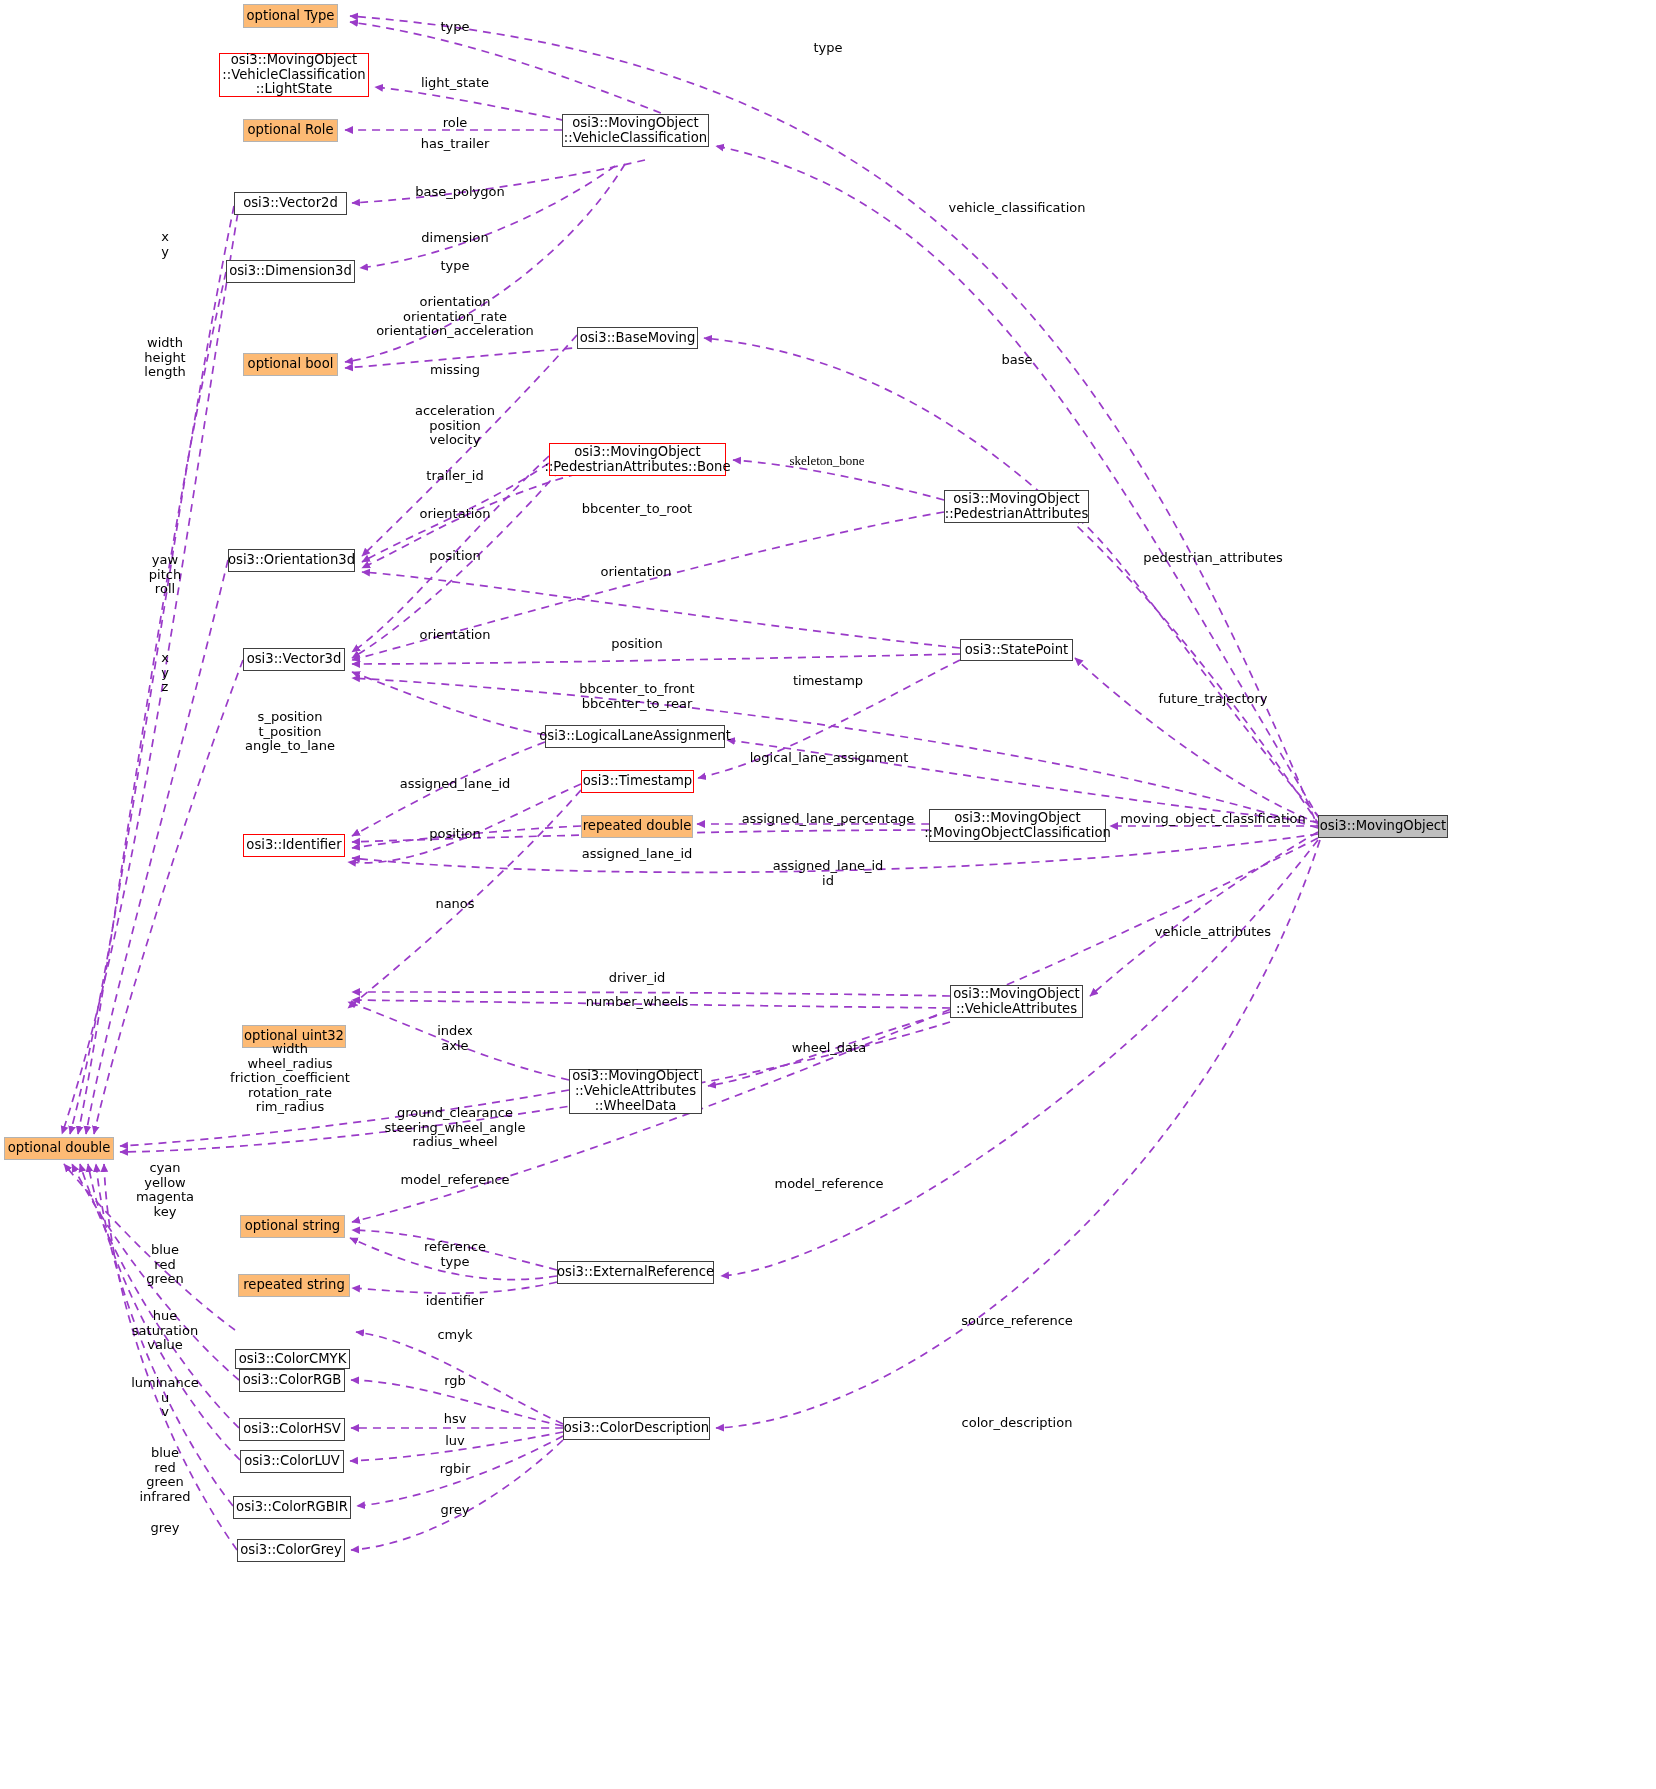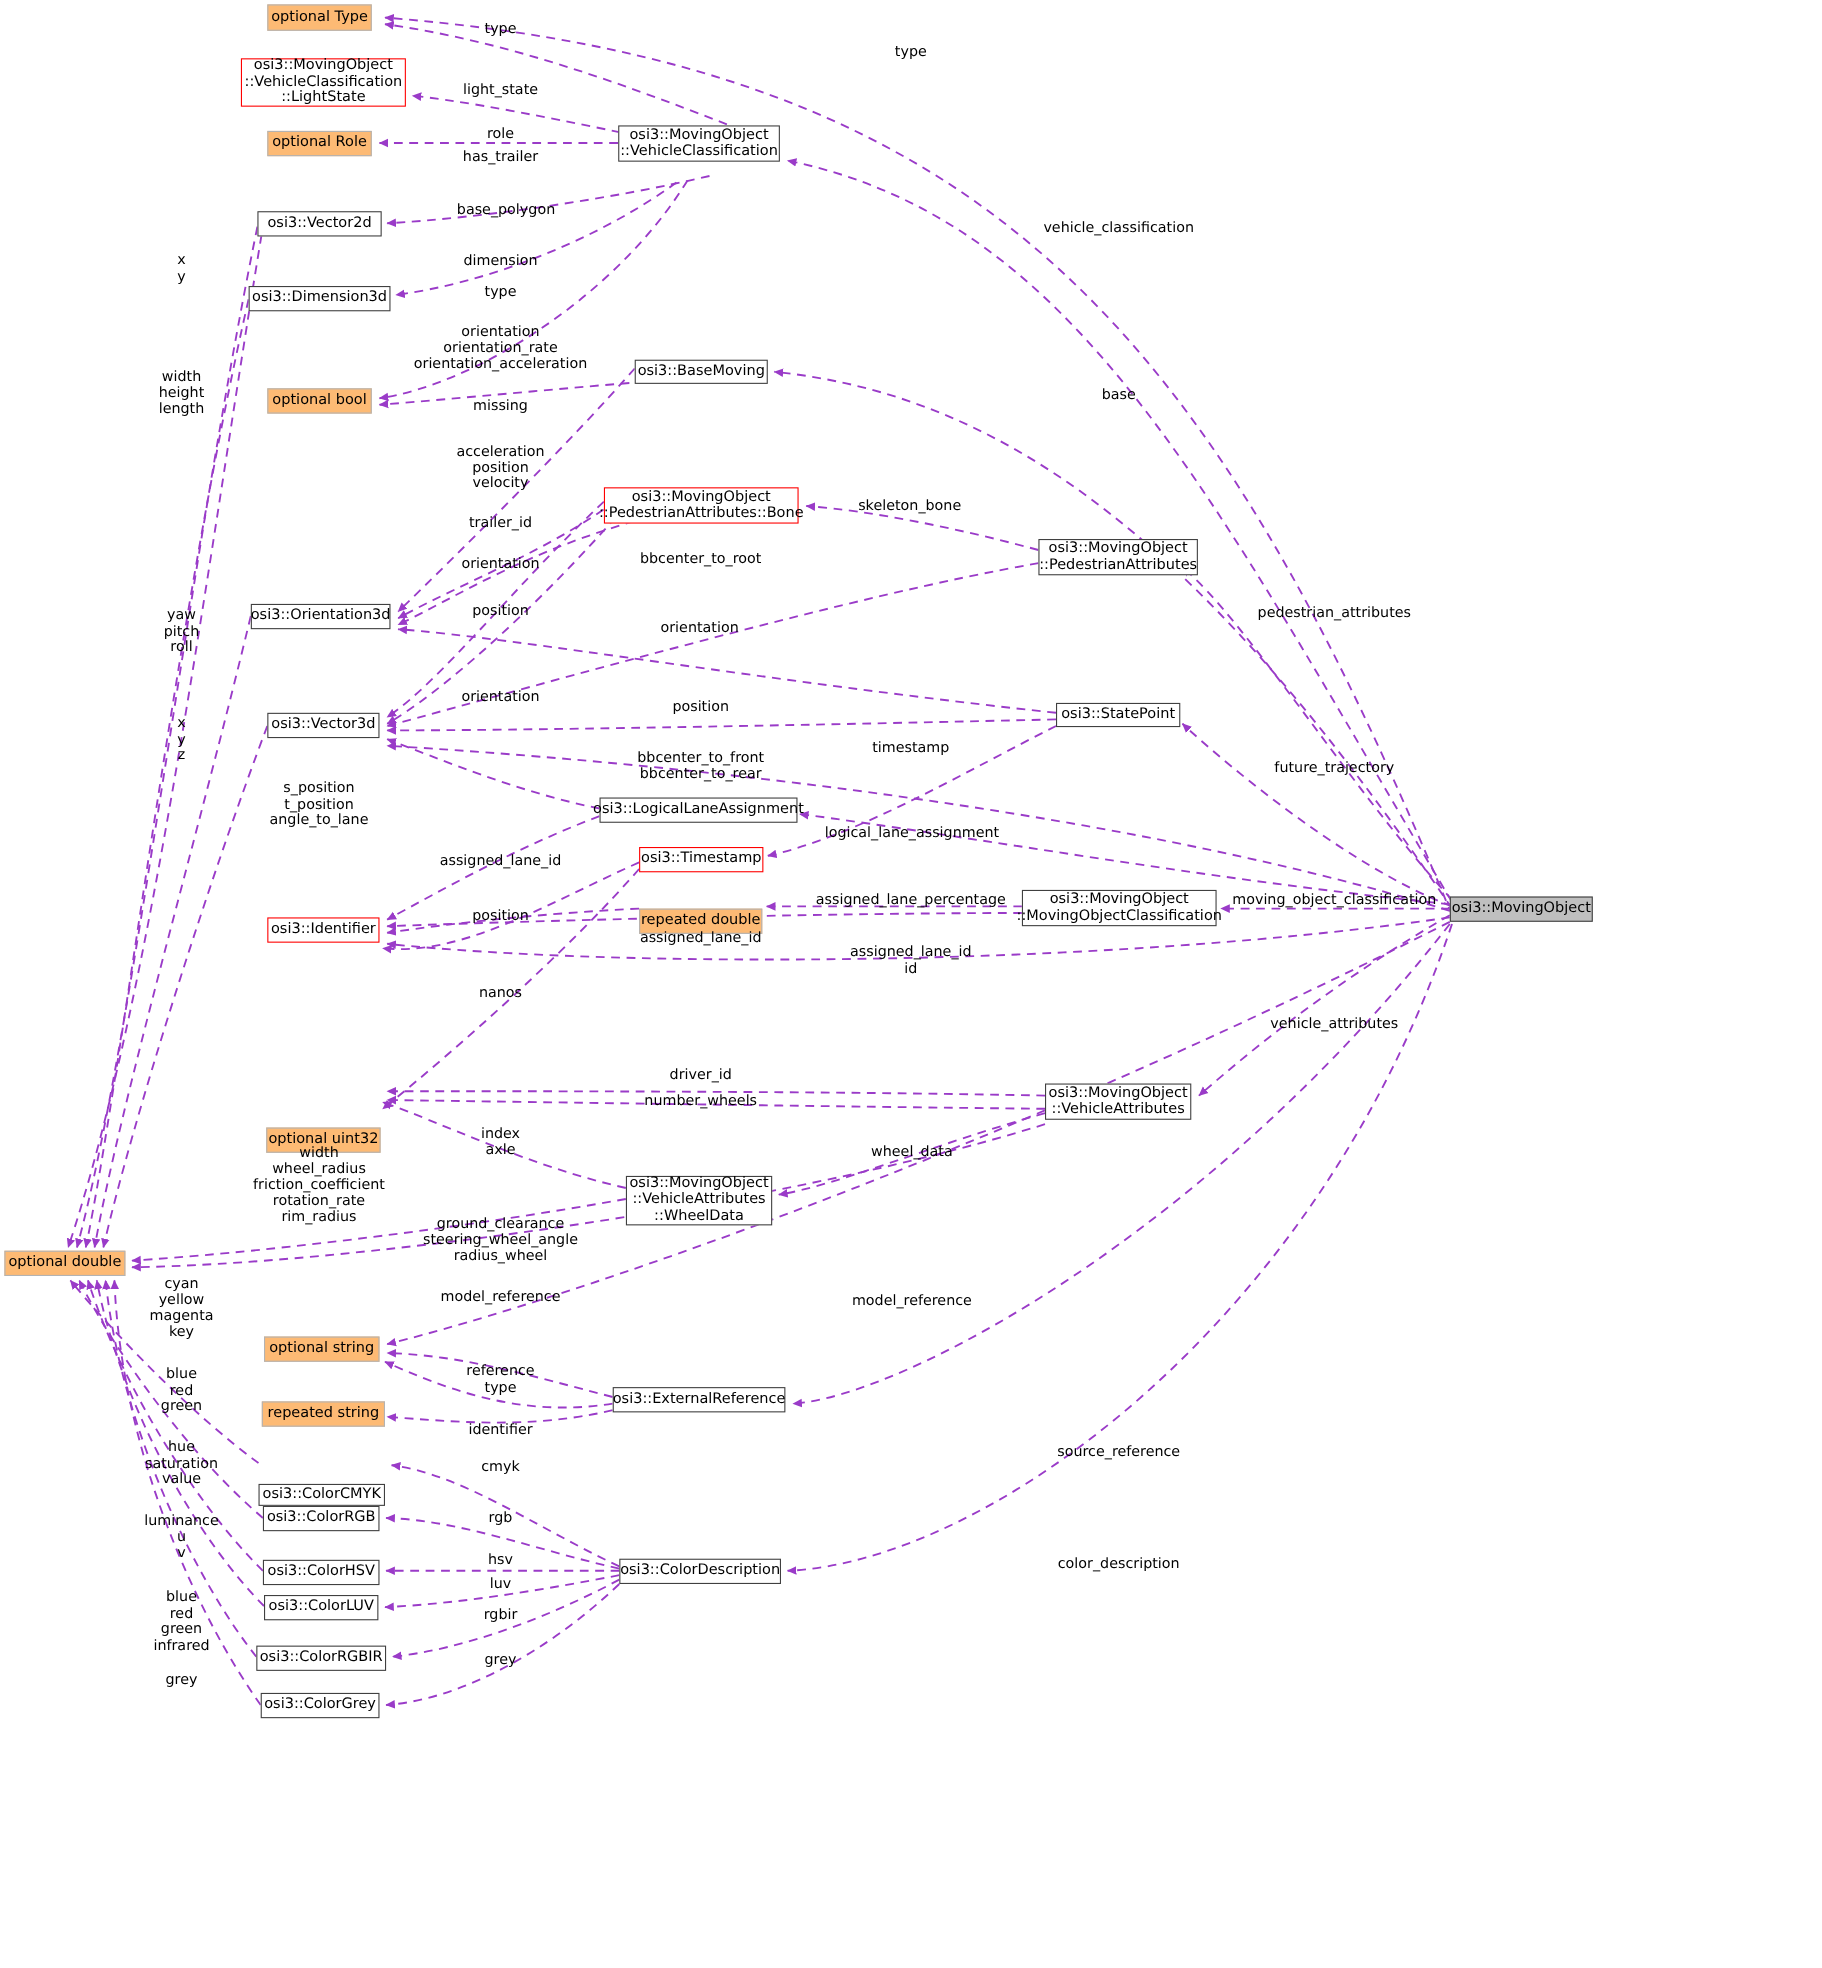--- a/index.html
+++ b/index.html
@@ -136,21 +136,21 @@
   <div class="node n-solid" style="left:577px;top:327px;width:121px;height:22px;">osi3::BaseMoving</div>
   <div class="node n-red" style="left:549px;top:443px;width:177px;height:33px;">osi3::MovingObject
 ::PedestrianAttributes::Bone</div>
   <div class="node n-solid" style="left:944px;top:490px;width:145px;height:33px;">osi3::MovingObject
 ::PedestrianAttributes</div>
   <div class="node n-solid" style="left:228px;top:549px;width:127px;height:23px;">osi3::Orientation3d</div>
   <div class="node n-solid" style="left:243px;top:648px;width:102px;height:23px;">osi3::Vector3d</div>
   <div class="node n-solid" style="left:960px;top:639px;width:113px;height:22px;">osi3::StatePoint</div>
   <div class="node n-solid" style="left:545px;top:725px;width:180px;height:23px;">osi3::LogicalLaneAssignment</div>
   <div class="node n-red" style="left:581px;top:770px;width:113px;height:23px;">osi3::Timestamp</div>
-  <div class="node n-grey" style="left:581px;top:815px;width:112px;height:23px;margin-top:11px;">repeated double</div>
+  <div class="node n-grey" style="left:581px;top:815px;width:112px;height:23px;">repeated double</div>
   <div class="node n-solid" style="left:929px;top:809px;width:177px;height:33px;">osi3::MovingObject
 ::MovingObjectClassification</div>
   <div class="node n-self" style="left:1318px;top:815px;width:130px;height:23px;">osi3::MovingObject</div>
   <div class="node n-red" style="left:243px;top:834px;width:102px;height:23px;">osi3::Identifier</div>
   <div class="node n-grey" style="left:242px;top:985px;width:104px;height:23px;margin-top:40px;">optional uint32</div>
   <div class="node n-solid" style="left:950px;top:985px;width:133px;height:33px;">osi3::MovingObject
 ::VehicleAttributes</div>
   <div class="node n-solid" style="left:569px;top:1069px;width:133px;height:45px;">osi3::MovingObject
 ::VehicleAttributes
 ::WheelData</div>
@@ -181,21 +181,21 @@
 height
 length</div>
   <div class="elabel" style="left:455px;top:317px;">orientation
 orientation_rate
 orientation_acceleration</div>
   <div class="elabel" style="left:1017px;top:360px;">base</div>
   <div class="elabel" style="left:455px;top:370px;">missing</div>
   <div class="elabel" style="left:455px;top:426px;">acceleration
 position
 velocity</div>
-  <div class="elabel" style="left:827px;top:461px;">skeleton_bone</div>
+  <div class="elabel" style="left:827px;top:461px;font-family:Liberation Serif, serif;">skeleton_bone</div>
   <div class="elabel" style="left:455px;top:476px;">trailer_id</div>
   <div class="elabel" style="left:637px;top:509px;">bbcenter_to_root</div>
   <div class="elabel" style="left:455px;top:514px;">orientation</div>
   <div class="elabel" style="left:1213px;top:558px;">pedestrian_attributes</div>
   <div class="elabel" style="left:165px;top:575px;">yaw
 pitch
 roll</div>
   <div class="elabel" style="left:455px;top:556px;">position</div>
   <div class="elabel" style="left:636px;top:572px;">orientation</div>
   <div class="elabel" style="left:455px;top:635px;">orientation</div>

